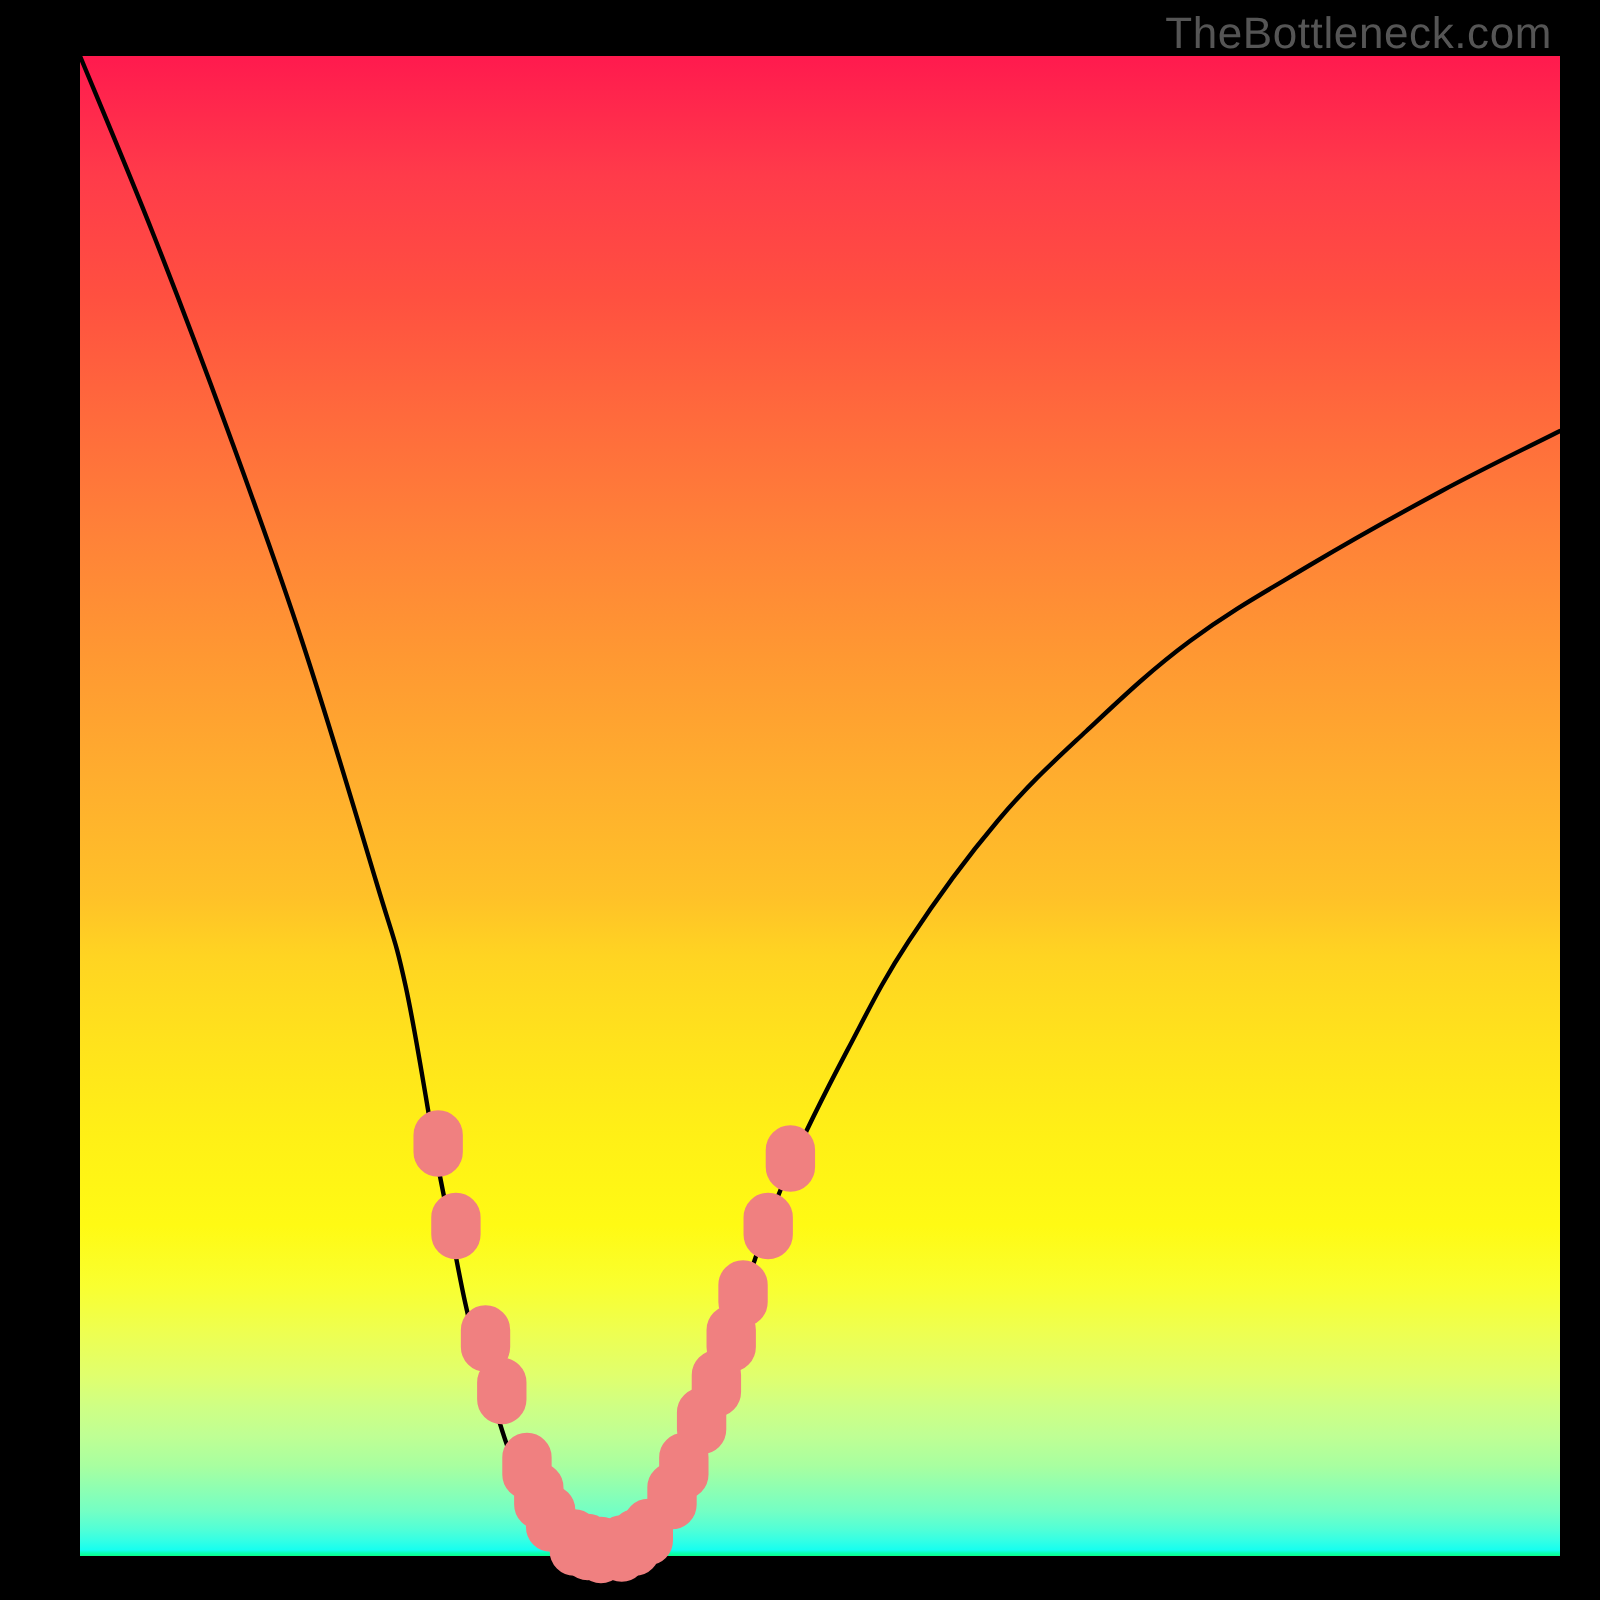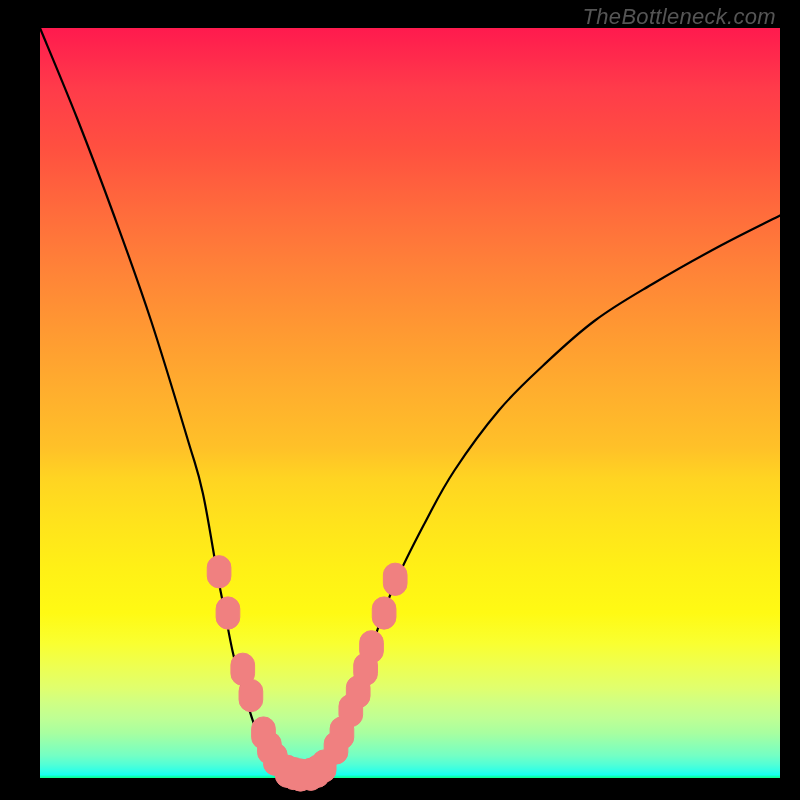--- a/index.html
+++ b/index.html
@@ -51,21 +51,20 @@
       #0aff8c 100%
     );
   }
   .credit {
     position: absolute;
     top: 4px;
     right: 24px;
     color: #555;
     font-size: 22px;
     letter-spacing: 0.3px;
-    font-style: italic;
   }
   svg.curve {
     position: absolute;
     left: 0;
     top: 0;
     width: 740px;
     height: 750px;
     overflow: visible;
   }
 </style>

